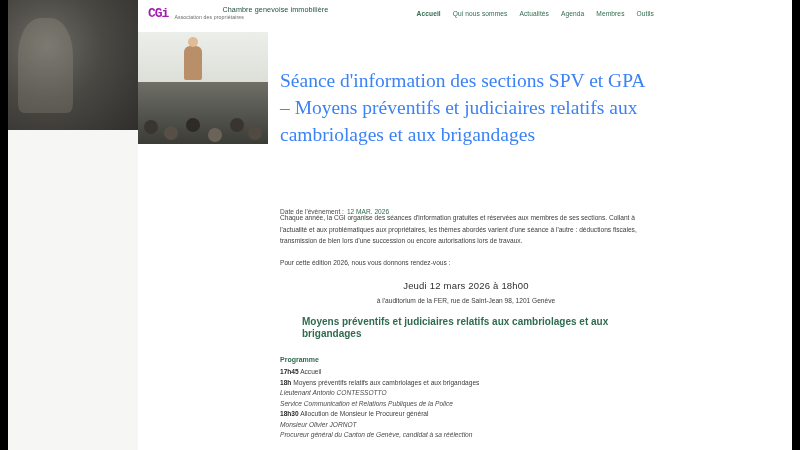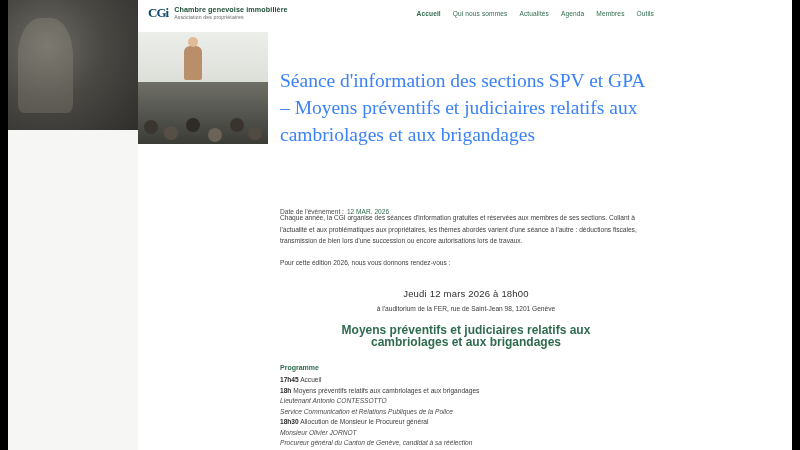--- a/index.html
+++ b/index.html
@@ -106,32 +106,33 @@
     align-items: center;
     padding: 0 8px 0 10px;
     box-sizing: border-box;
   }
   .brand {
     display: flex;
     align-items: center;
     gap: 6px;
   }
   .logo-mark {
-    font-family: Liberation Serif, serif;
+    font-family: Liberation Mono, monospace;
     font-size: 13px;
-    color: #0c4a6e;
+    color: #a21caf;
     font-weight: 700;
     letter-spacing: -1px;
   }
   .brand-text .brand-line1 {
     font-size: 7.2px;
     color: #1e4f38;
-    font-weight: 700;
+    font-weight: 400;
     line-height: 9px;
     letter-spacing: 0.1px;
+    margin-left: 48px;
   }
   .brand-text .brand-line2 {
     font-size: 5.2px;
     color: #6a6a6a;
     line-height: 7px;
     letter-spacing: 0.1px;
   }
   .nav {
     margin-left: auto;
     display: flex;
@@ -233,34 +234,33 @@
     font-size: 6.6px;
     line-height: 11.5px;
     color: #3c3c3c;
     margin: 0 0 10px 0;
   }
   .headline-date {
     font-size: 9.5px;
     color: #2f2f2f;
     font-weight: 400;
     text-align: center;
-    margin: 20px 0 6px 0;
+    margin: 12px 0 6px 0;
     letter-spacing: 0.2px;
   }
   .venue {
     font-size: 6.6px;
     color: #3c3c3c;
     text-align: center;
     margin: 0 0 12px 0;
   }
   .subject {
-    font-size: 12px;
+    font-size: 10px;
     color: #2f6b4f;
     font-weight: 700;
-    text-align: center;
     line-height: 12px;
     margin: 0 0 16px 0;
     padding: 0 22px;
   }
   .prog-title {
     font-size: 7px;
     color: #2f6b4f;
     font-weight: 700;
     margin: 0 0 4px 0;
   }

